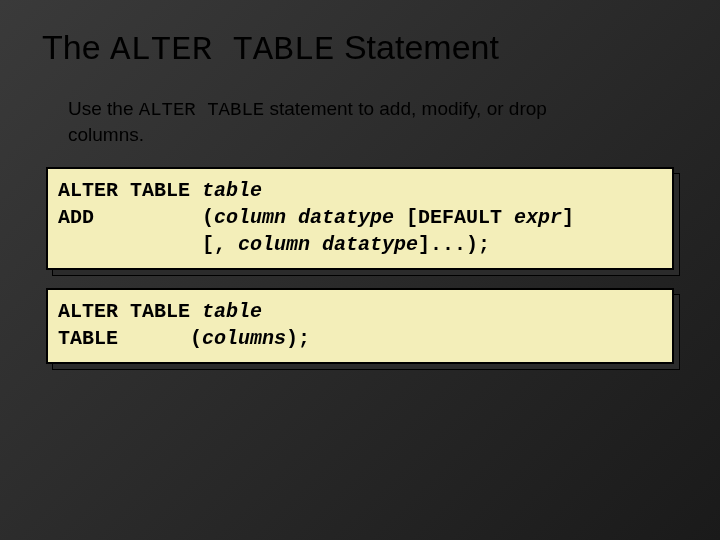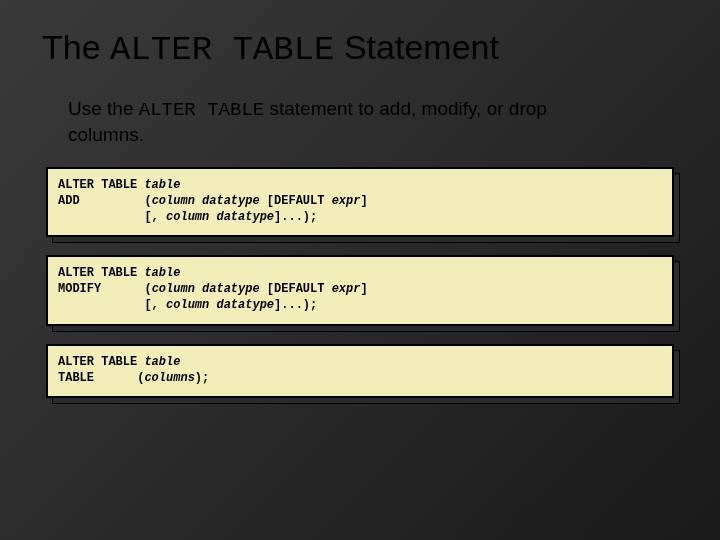--- a/index.html
+++ b/index.html
@@ -50,21 +50,21 @@
     bottom: -6px;
     background: #2b2b2b;
     border: 1px solid #000;
   }
   .codebox {
     position: relative;
     background: #f3eeb9;
     border: 2px solid #000;
     padding: 8px 10px 10px 10px;
     font-family: "Courier New", Courier, monospace;
-    font-size: 12px;
+    font-size: 20px;
     line-height: 1.35;
     font-weight: bold;
     white-space: pre;
   }
   .codebox .ital {
     font-style: italic;
   }
 </style>
 </head>
 <body>
@@ -79,26 +79,20 @@
     <span>Use the </span><span class="mono">ALTER TABLE</span><span> statement to add, modify, or drop columns.</span>
   </p>
 
   <div class="codebox-wrap">
     <div class="shadow"></div>
     <div class="codebox"><span>ALTER TABLE </span><span class="ital">table</span>
 <span>ADD         (</span><span class="ital">column datatype </span><span>[DEFAULT </span><span class="ital">expr</span><span>]</span>
 <span>            [, </span><span class="ital">column datatype</span><span>]...);</span></div>
   </div>
 
-  <div class="codebox-wrap">
-    <div class="shadow"></div>
-    <div class="codebox"><span>ALTER TABLE </span><span class="ital">table</span>
-<span>MODIFY      (</span><span class="ital">column datatype </span><span>[DEFAULT </span><span class="ital">expr</span><span>]</span>
-<span>            [, </span><span class="ital">column datatype</span><span>]...);</span></div>
-  </div>
 
   <div class="codebox-wrap">
     <div class="shadow"></div>
     <div class="codebox"><span>ALTER TABLE </span><span class="ital">table</span>
 <span>TABLE      (</span><span class="ital">columns</span><span>);</span></div>
   </div>
 
 </div>
 
 </body></html>

